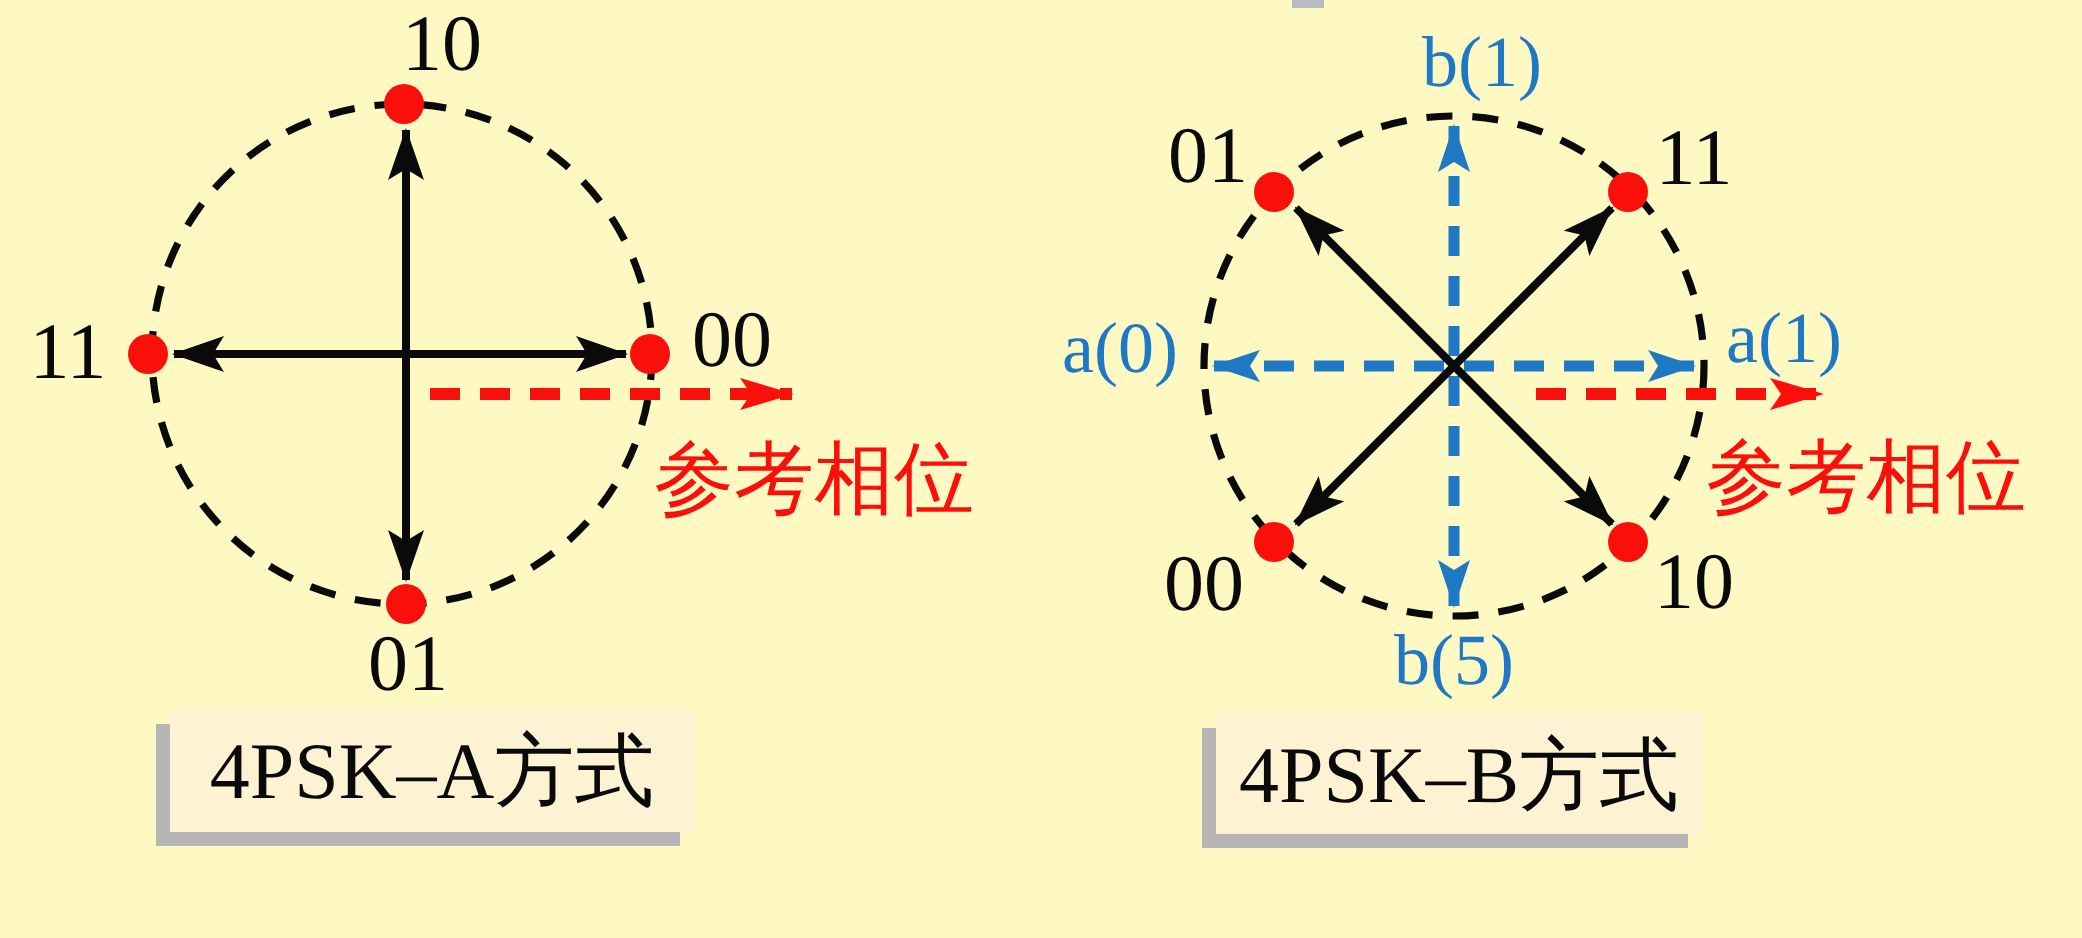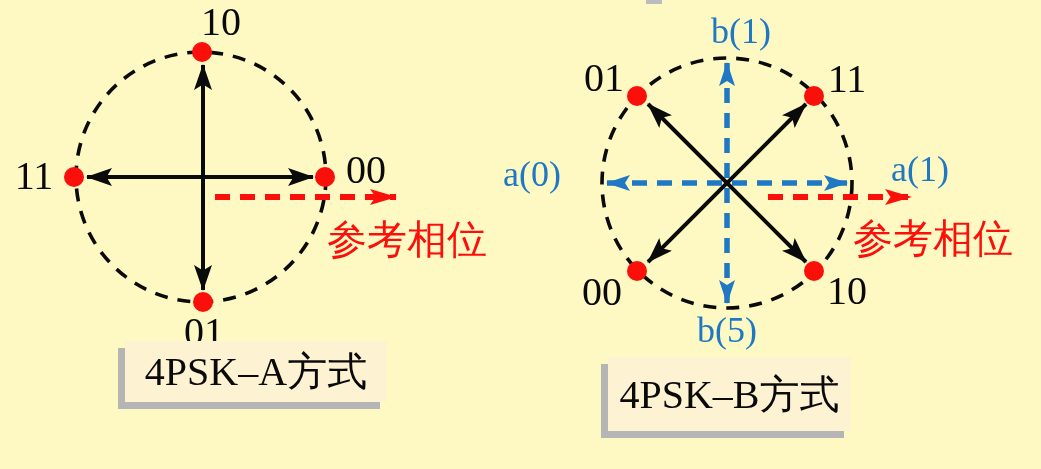--- a/index.html
+++ b/index.html
@@ -92,32 +92,32 @@
     </g>
   </svg>
 
   <div class="artifact" style="left:646px;top:0;width:16px;height:4px;"></div>
 
   <div class="lbl" style="left:221px;top:22px;">10</div>
   <div class="lbl" style="left:366px;top:170px;">00</div>
   <div class="lbl" style="left:204px;top:332px;">01</div>
   <div class="lbl" style="left:34px;top:176px;">11</div>
   <div class="lbl red" style="left:327px;top:220px;">参考相位</div>
-  <div class="caption-box" style="left:85px;top:341px;width:262px;height:61px;margin-left:40px;">
+  <div class="caption-box" style="left:85px;top:355px;width:262px;height:61px;">
     <span>4PSK–A方式</span>
   </div>
 
   <div class="lbl" style="left:604px;top:78px;">01</div>
   <div class="lbl" style="left:847px;top:79px;">11</div>
   <div class="lbl" style="left:602px;top:292px;">00</div>
   <div class="lbl" style="left:847px;top:291px;">10</div>
 
   <div class="lbl blue" style="left:727px;top:31px;margin-left:14px;">b(1)</div>
   <div class="lbl blue" style="left:727px;top:330px;">b(5)</div>
-  <div class="lbl blue" style="left:532px;top:174px;">a(0)</div>
-  <div class="lbl blue" style="left:920px;top:169px;">a(1)</div>
+  <div class="lbl blue" style="left:560px;top:174px;">a(0)</div>
+  <div class="lbl blue" style="left:892px;top:169px;">a(1)</div>
 
   <div class="lbl red" style="left:853px;top:219px;">参考相位</div>
-  <div class="caption-box" style="left:608px;top:357px;width:243px;height:74px;">
+  <div class="caption-box" style="left:608px;top:357px;width:243px;height:60px;">
     <span>4PSK–B方式</span>
   </div>
 
 </div>
 
 </body></html>

